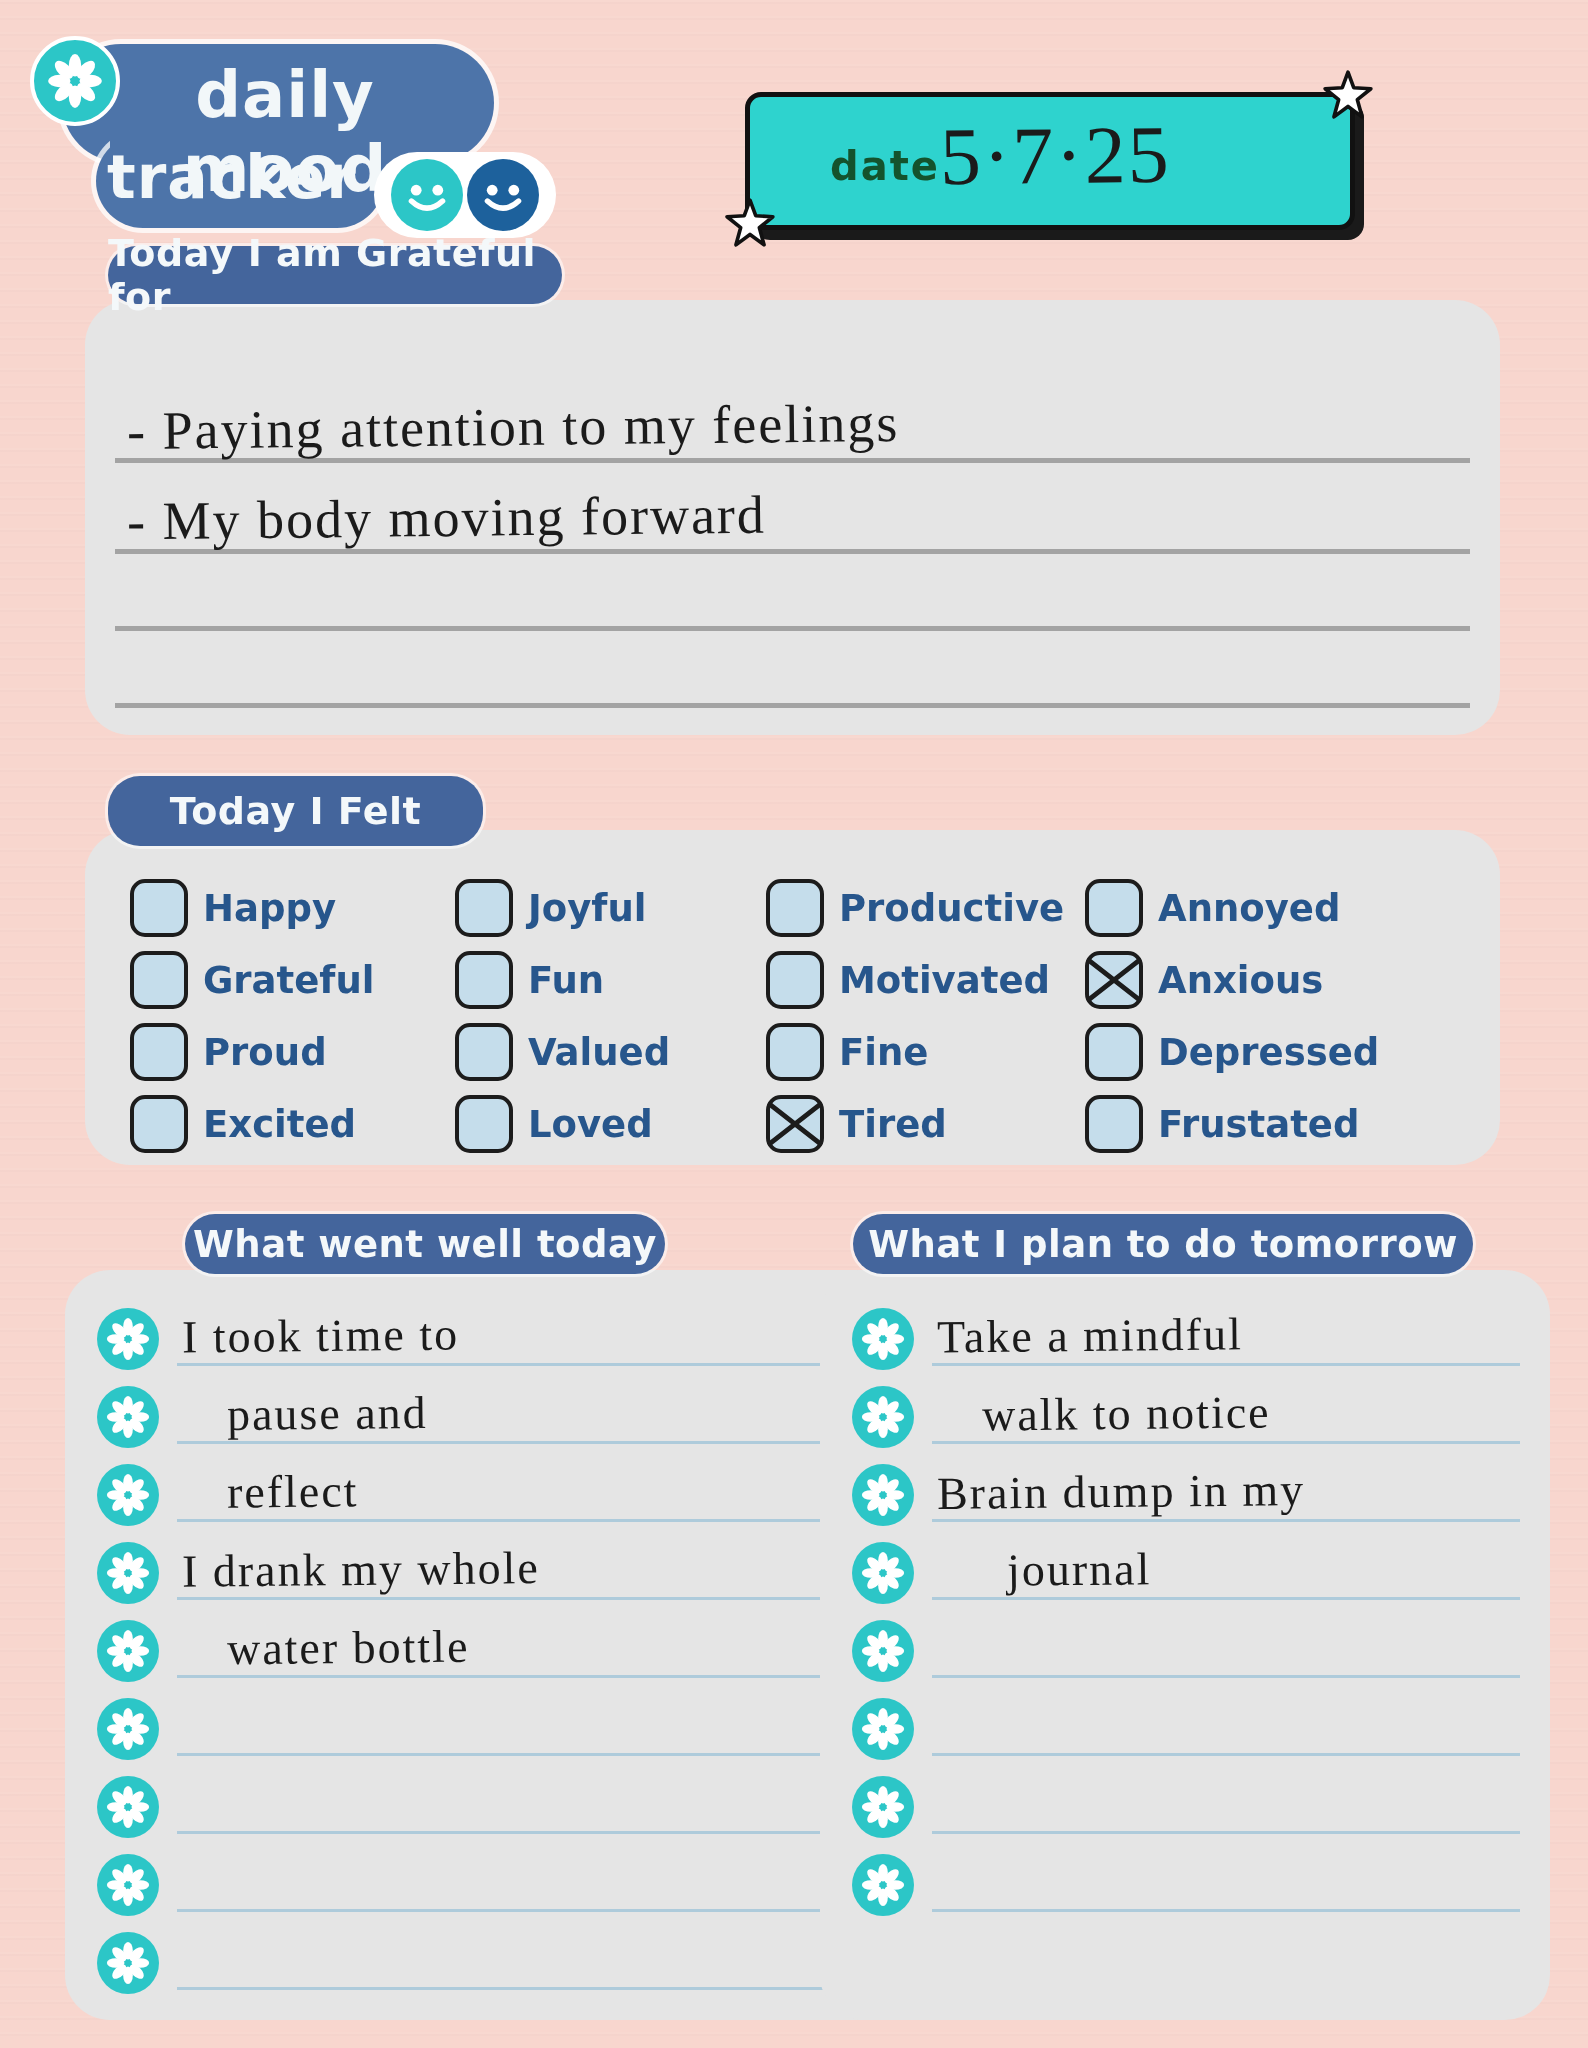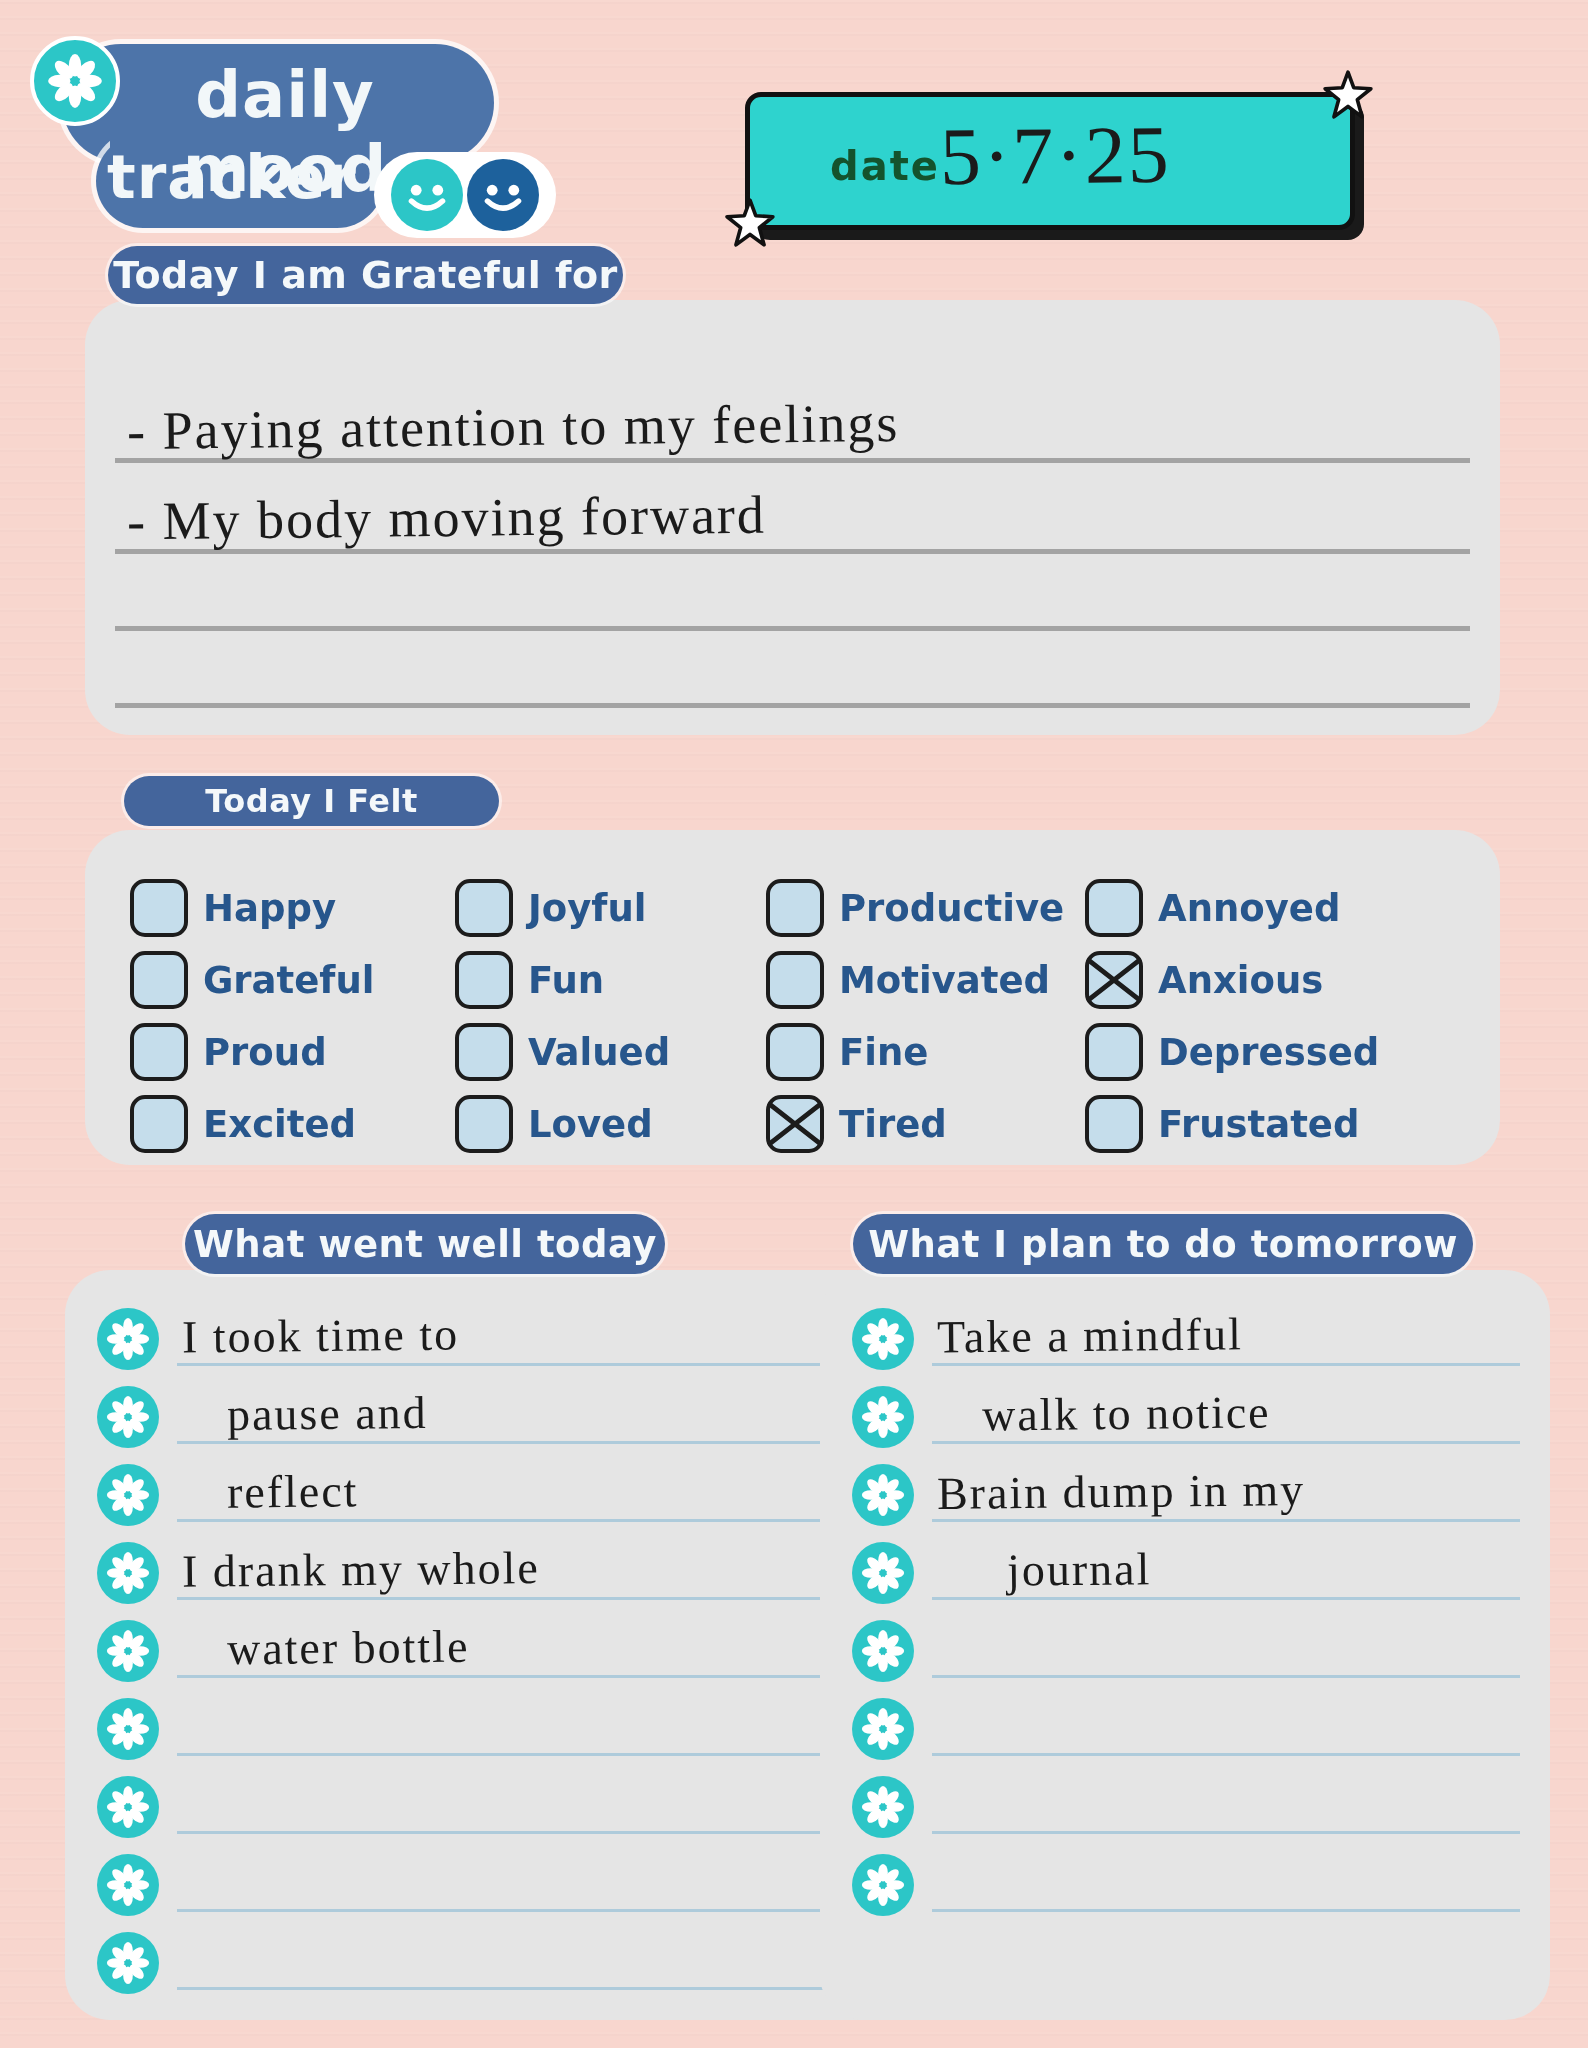--- a/index.html
+++ b/index.html
@@ -37,32 +37,32 @@
 
   
   .panel{background:#e5e5e5;border-radius:45px;}
   .pill{background:#44659c;border-radius:32px;color:#f4f8fa;font-weight:bold;display:flex;align-items:center;justify-content:center;letter-spacing:0.5px;box-shadow:0 0 0 3px rgba(255,255,255,0.55);}
 
   
   .hw{font-family:cursive;color:#1b1b1b;transform:rotate(-0.6deg);letter-spacing:2px;white-space:nowrap;}
 
   
   #grateful-panel{left:85px;top:300px;width:1415px;height:435px;}
-  #grateful-pill{left:108px;top:246px;width:515px;height:58px;font-size:38px;}
+  #grateful-pill{left:108px;top:246px;width:454px;height:58px;font-size:38px;}
   .g-rows{position:absolute;left:30px;right:30px;top:40px;}
   .g-row{position:relative;border-bottom:5px solid #a3a3a3;}
   .g-row:nth-child(1){height:118px;}
   .g-row:nth-child(2){height:86px;}
   .g-row:nth-child(3){height:72px;}
   .g-row:nth-child(4){height:72px;}
   .g-row .hw{position:absolute;left:12px;bottom:0px;font-size:54px;}
 
   
   #felt-panel{left:85px;top:830px;width:1415px;height:335px;}
-  #felt-pill{left:124px;top:776px;width:375px;height:50px;font-size:32px;}
+  #felt-pill{left:108px;top:776px;width:375px;height:70px;font-size:38px;}
   .feel-col{position:absolute;top:42px;display:flex;flex-direction:column;}
   .feel-col-0{left:45px;}
   .feel-col-1{left:370px;}
   .feel-col-2{left:681px;}
   .feel-col-3{left:1000px;}
   .feel-item{display:flex;align-items:center;height:72px;gap:15px;}
   .cbox{width:50px;height:50px;background:#c5ddeb;border:4px solid #1c1c1c;border-radius:15px;position:relative;flex:0 0 auto;}
   .cbox.checked::before,.cbox.checked::after{content:"";position:absolute;left:50%;top:50%;width:68px;height:5px;background:#1c1c1c;border-radius:3px;}
   .cbox.checked::before{transform:translate(-50%,-50%) rotate(38deg);}
   .cbox.checked::after{transform:translate(-50%,-50%) rotate(-38deg);}

